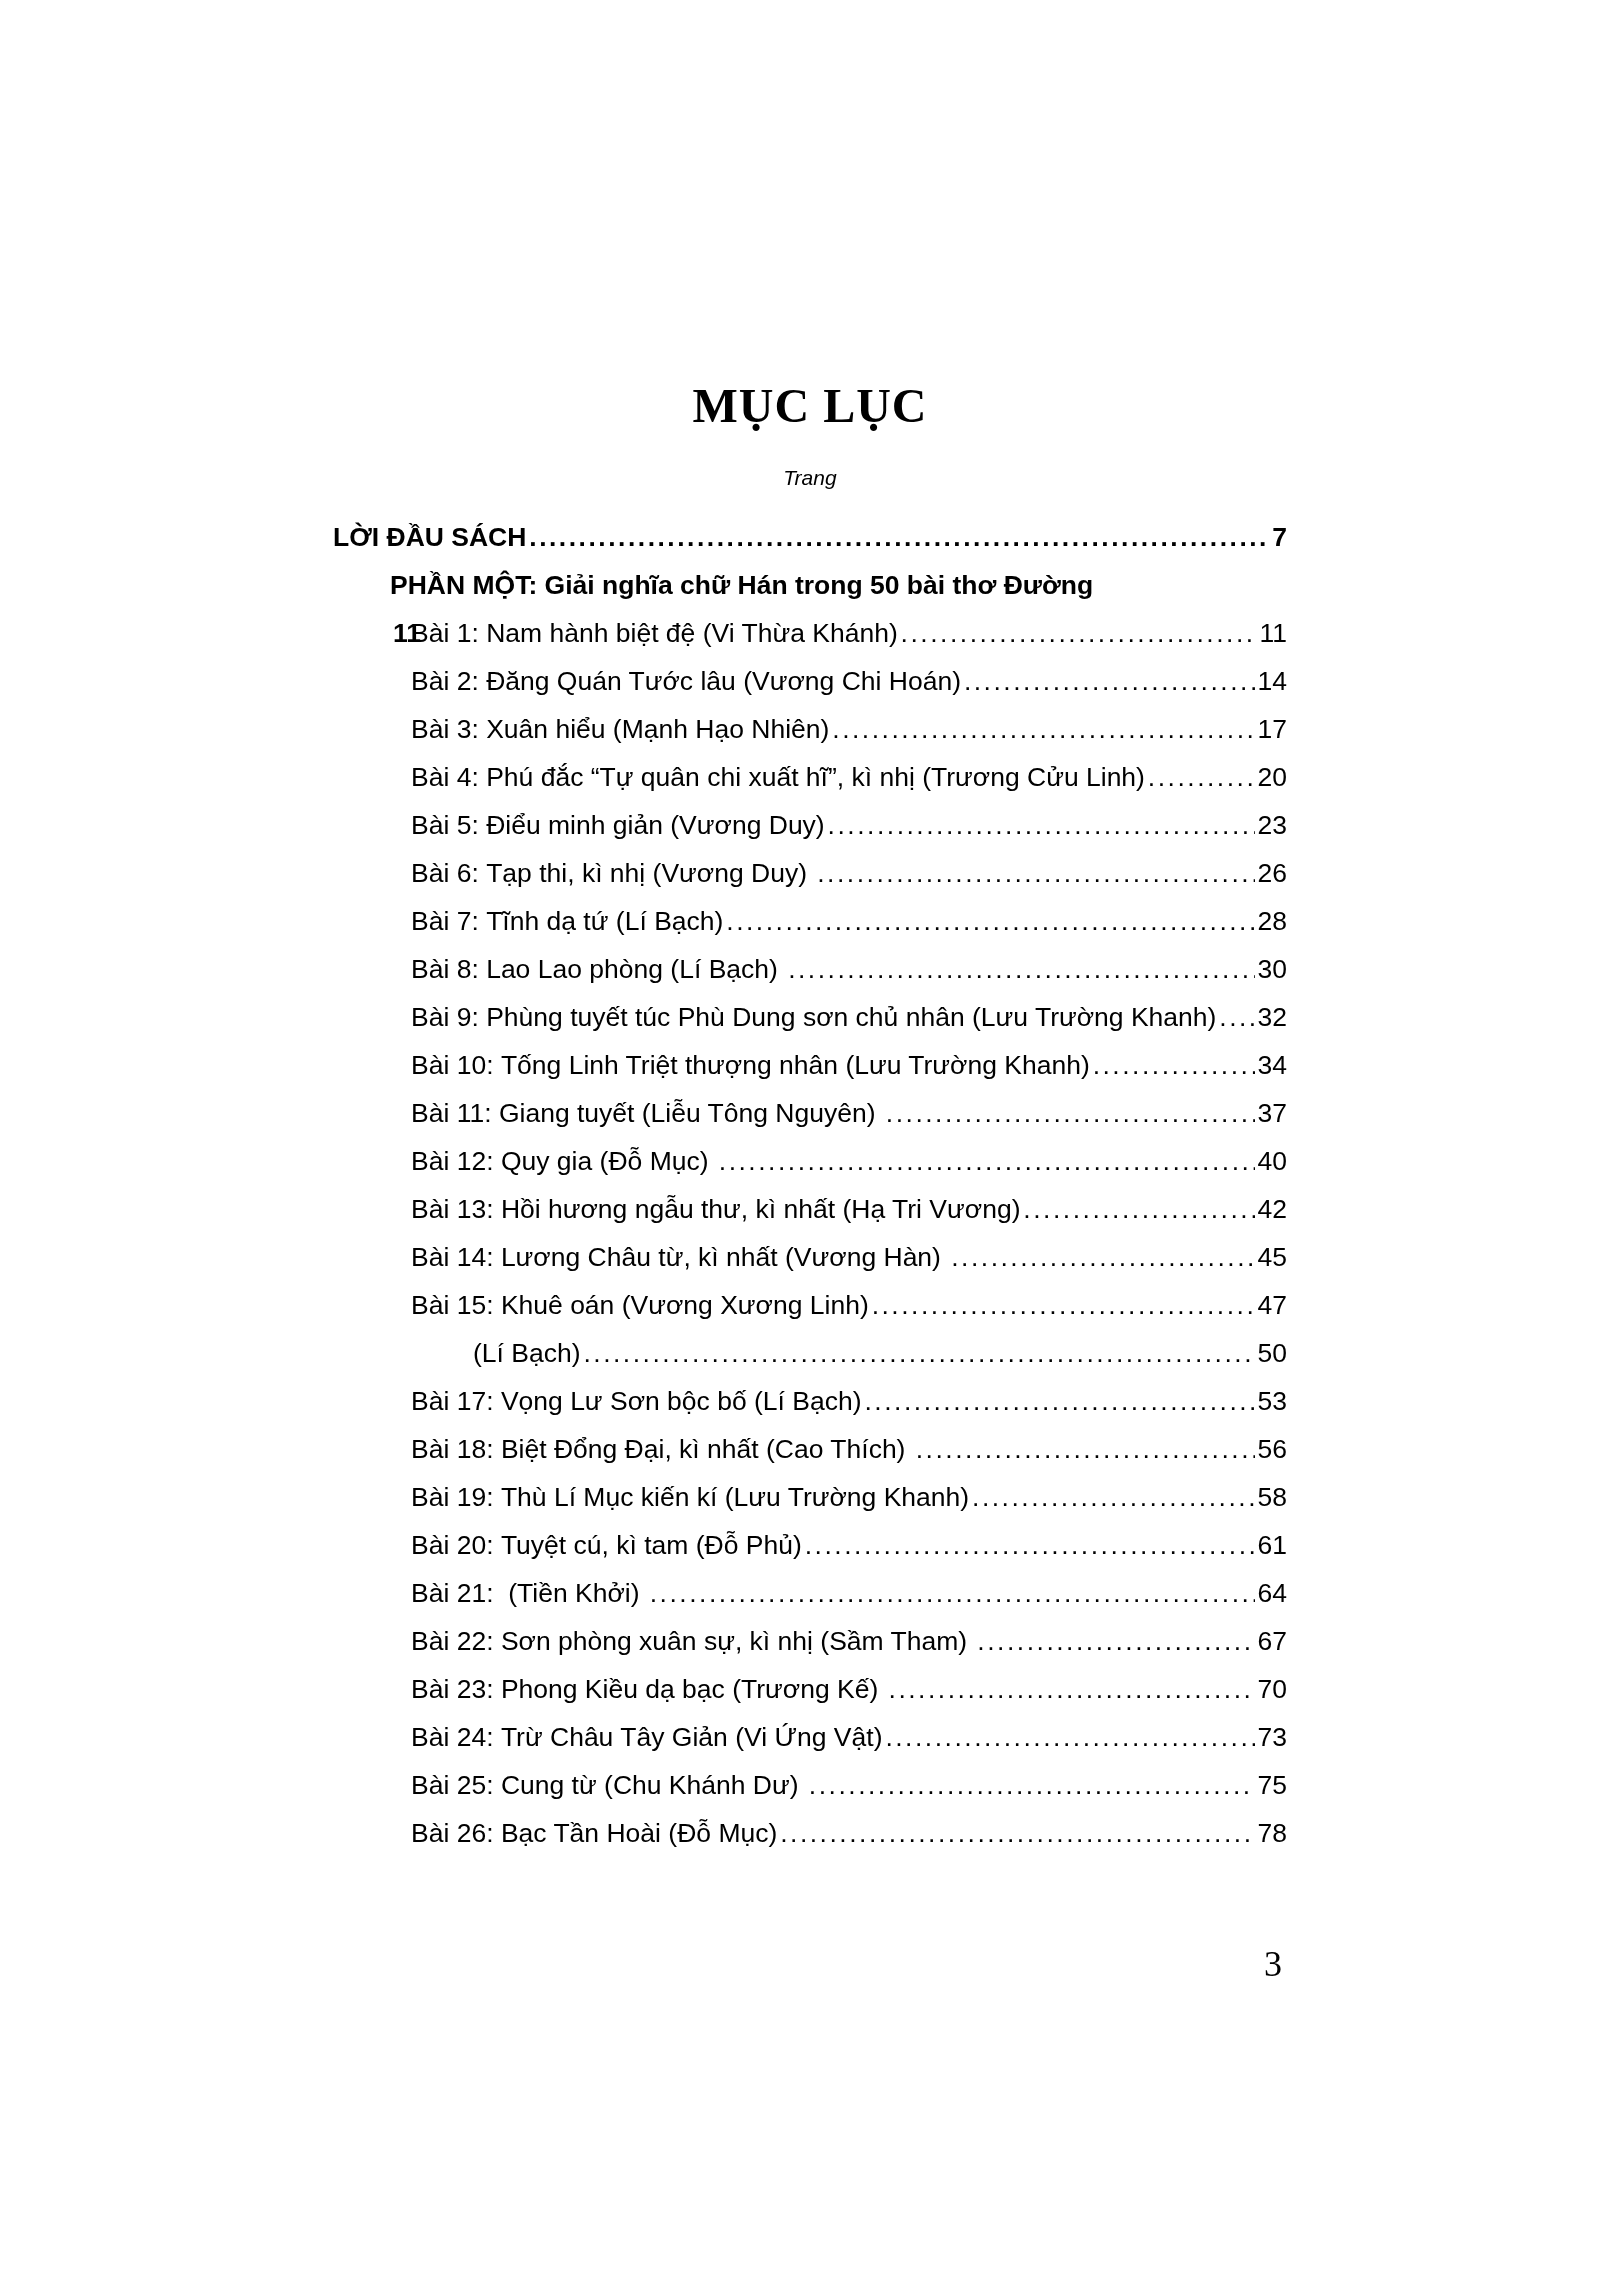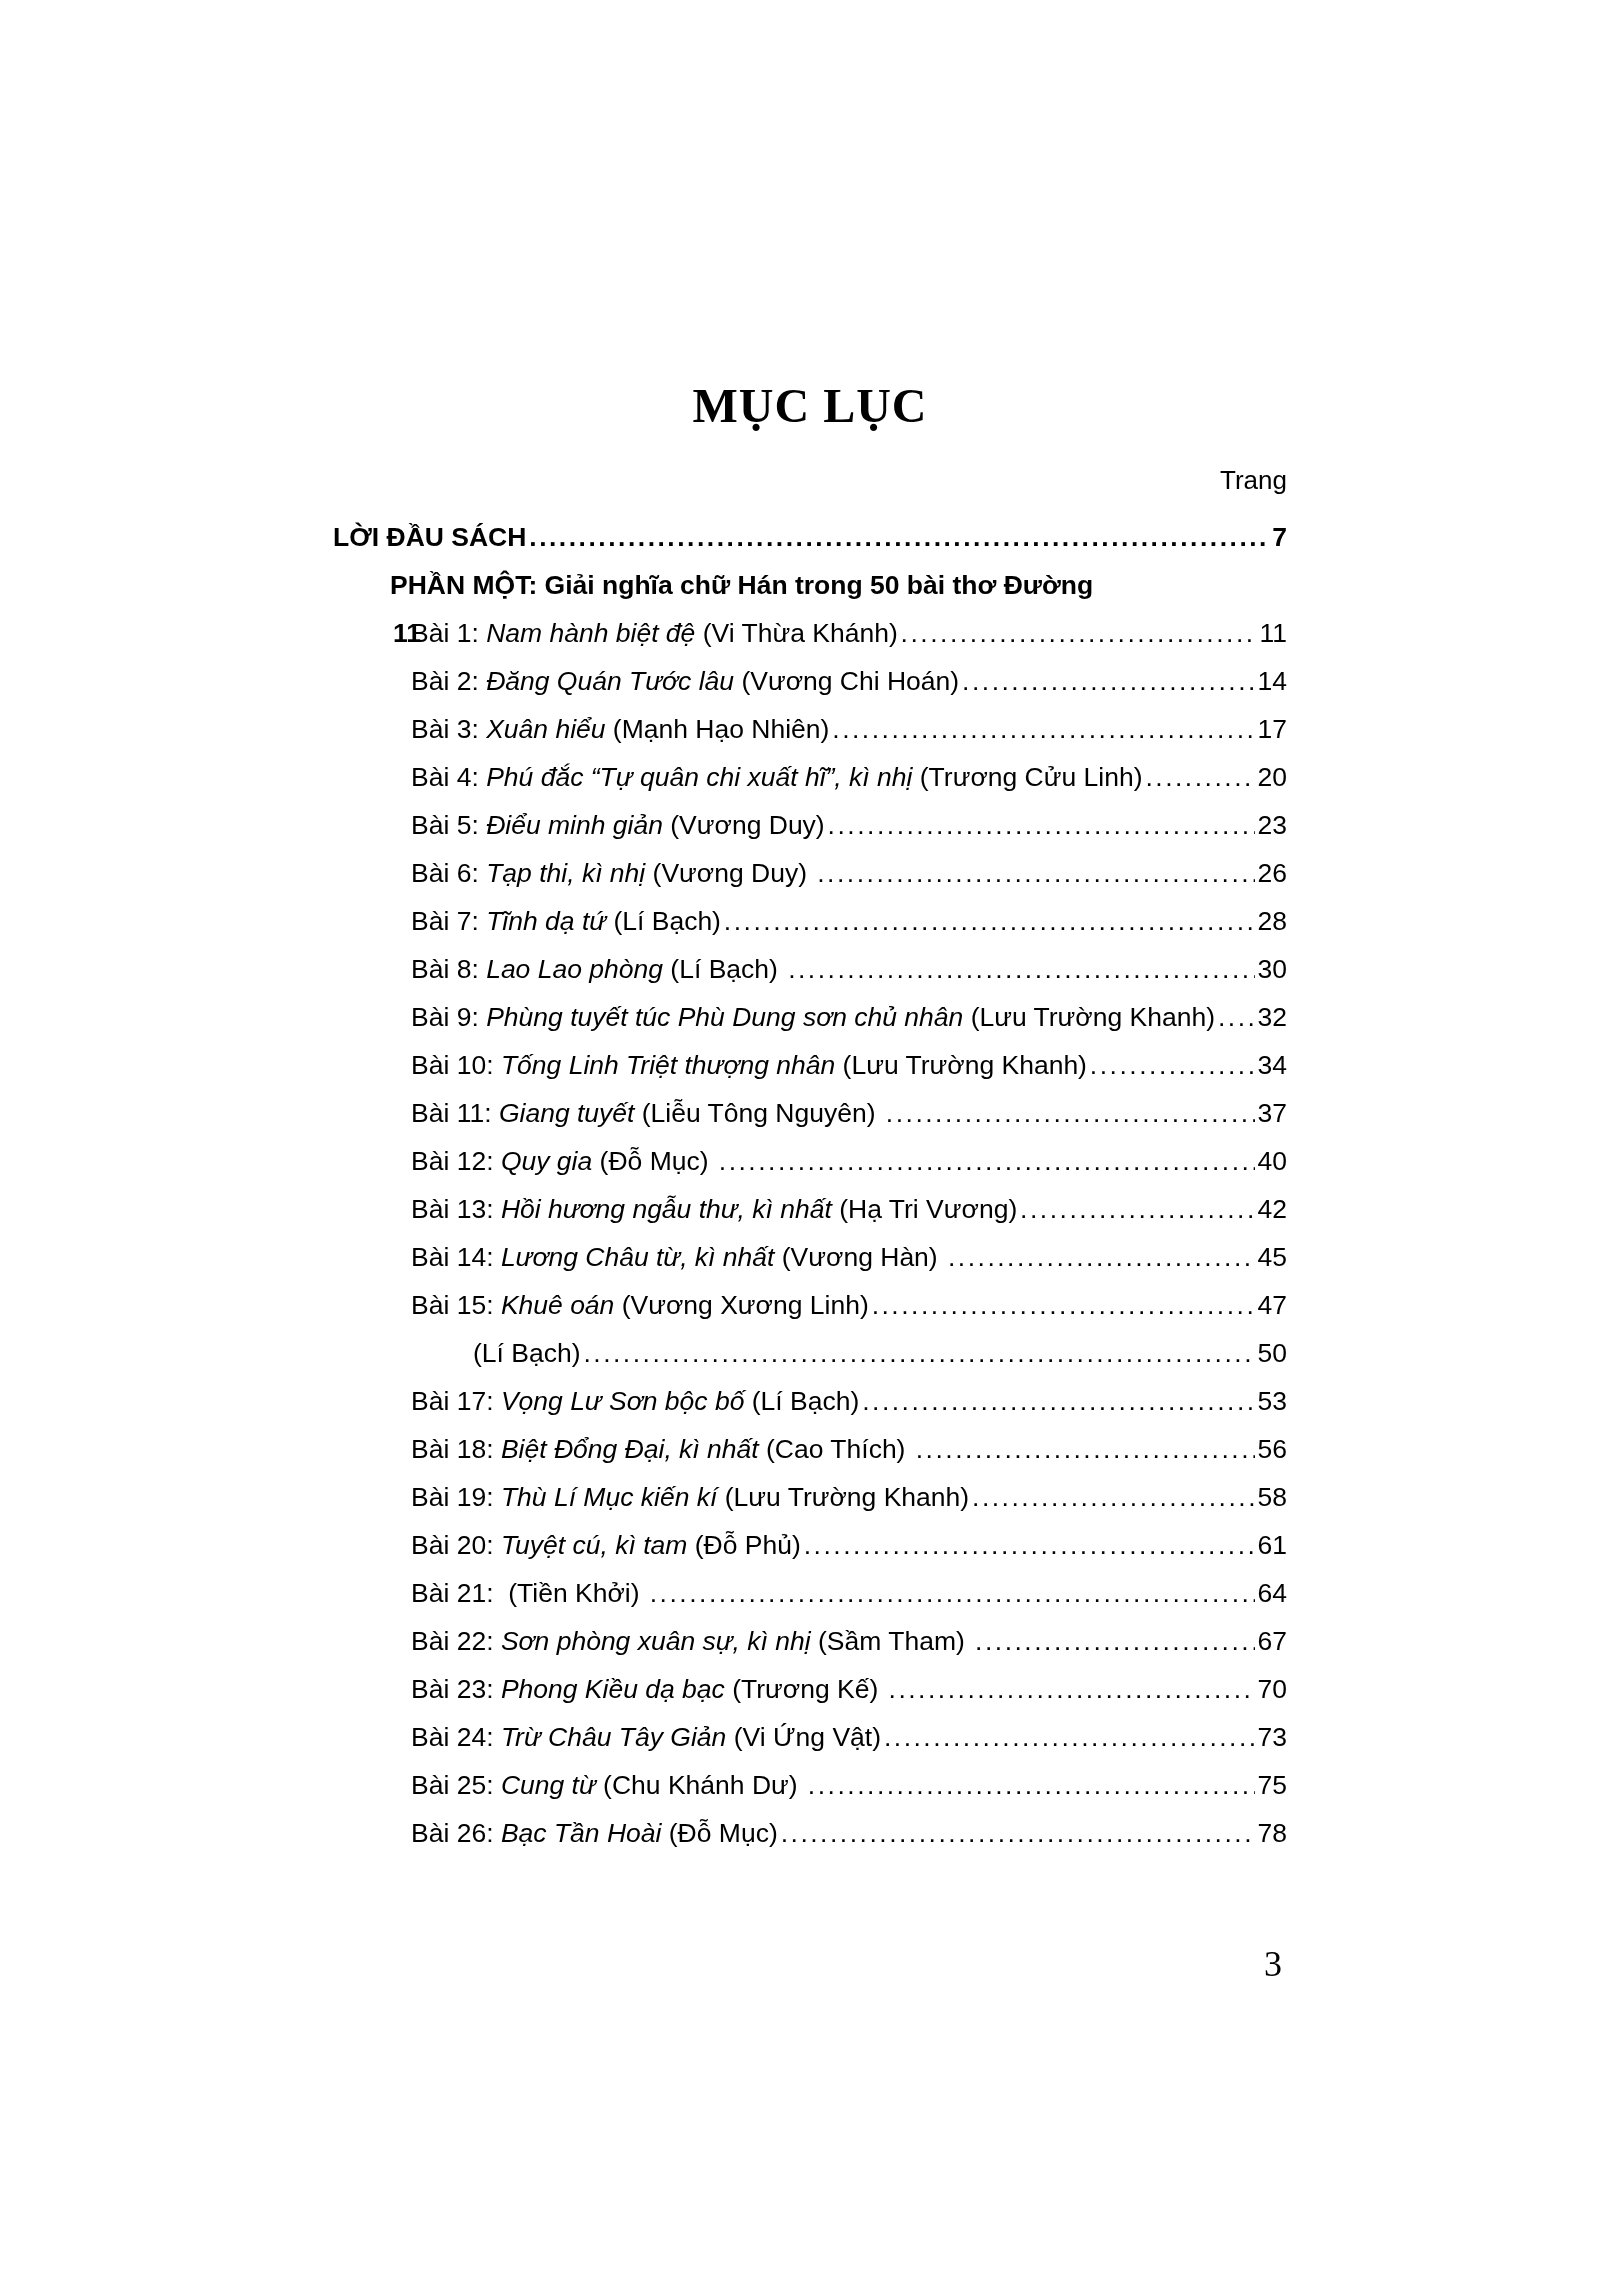--- a/index.html
+++ b/index.html
@@ -24,22 +24,23 @@
     font-weight: 700;
     font-size: 48px;
     line-height: 1.1;
     letter-spacing: 1px;
   }
   .col-header {
     position: absolute;
     left: 333px;
     top: 465px;
     width: 954px;
-    text-align: right;
-    font-size: 26px;
+    text-align: center;
+    font-style: italic;
+    font-size: 21px;
     line-height: 1.2;
   }
   .toc {
     position: absolute;
     left: 333px;
     top: 513px;
     width: 954px;
     font-size: 26.5px;
   }
   .toc-row {
@@ -47,21 +48,21 @@
     align-items: baseline;
     height: 48px;
     line-height: 48px;
     justify-content: space-between;
   }
   .toc-row span { white-space: pre; }
   .toc-row.front { font-weight: 700; }
   .toc-row.part  { font-weight: 700; padding-left: 57px; flex-direction: column; }
   .toc-row.entry, .toc-row.entry-nopage { padding-left: 78px; }
   .toc-row.continuation { padding-left: 140px; }
-  .ttl { font-style: italic; }
+  .ttl { }
   .leader {
     flex: 1 1 auto;
     min-width: 0;
     overflow: hidden;
     white-space: nowrap !important;
     letter-spacing: 2.5px;
     padding-left: 2.9px;
   }
   .pagenum { padding-left: 2.9px; }
   .folio {

